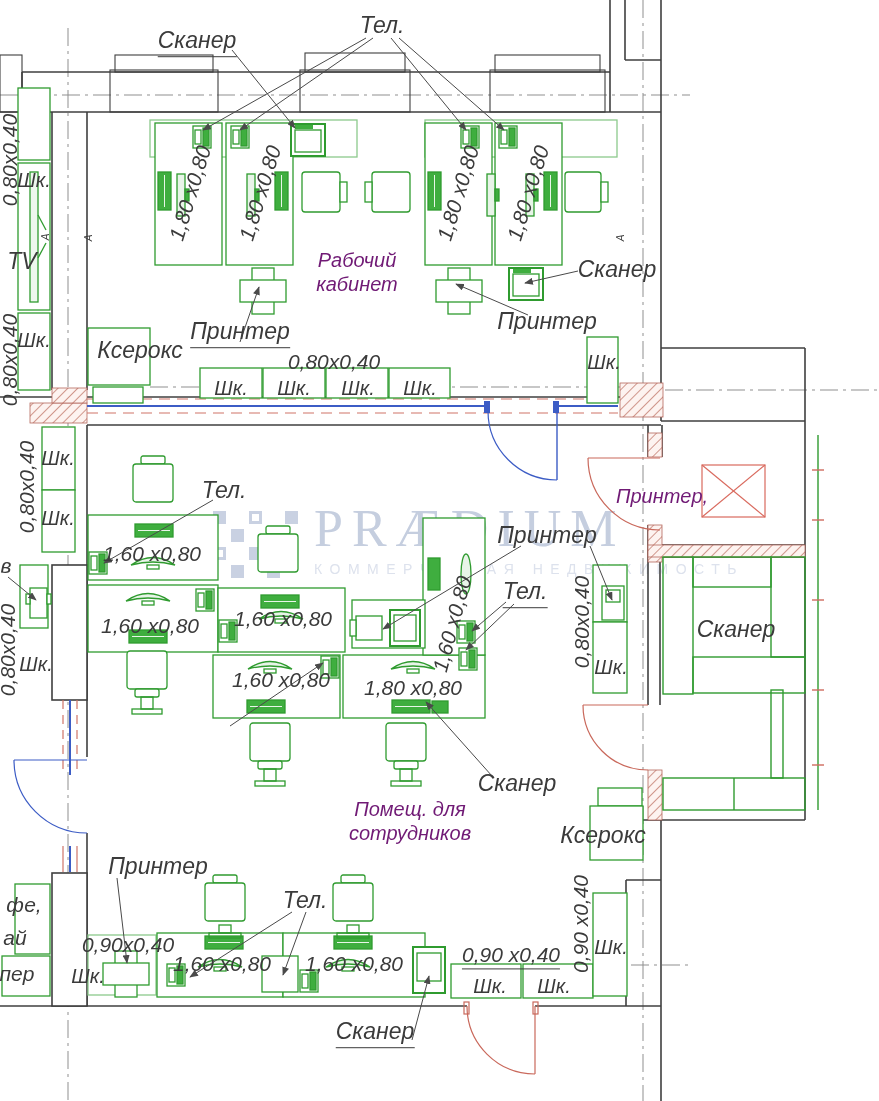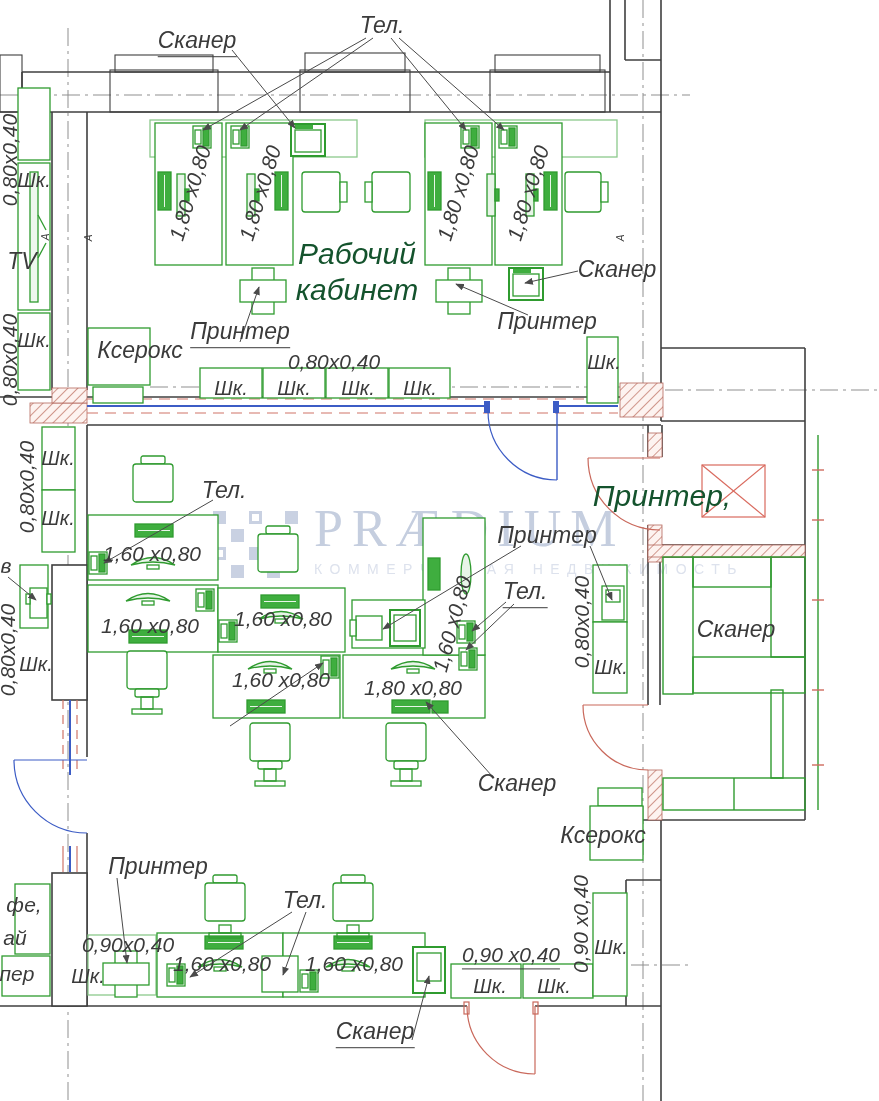--- a/index.html
+++ b/index.html
@@ -16,21 +16,21 @@
   .wm-grid i.e{background:transparent;}
   .wm-word{font-family:"Liberation Serif",serif;font-size:52px;line-height:1;
       color:#c5cedf;letter-spacing:9px;}
   .wm-tag{font-size:14px;letter-spacing:7.5px;color:#dde2ed;margin-top:6px;}
   
   svg#plan{z-index:2;}
   #labels{position:absolute;left:0;top:0;width:879px;height:1101px;z-index:3;
       pointer-events:none;}
   .lbl{position:absolute;font-style:italic;color:#3b3b3b;white-space:pre-line;
       text-align:center;line-height:1.2;}
-  .room{color:#14532d;font-size:30px;}
+  .room{color:#701a75;font-size:20px;}
   .equip{font-size:23px;}
   .dim{font-size:21px;}
   .cab{font-size:20px;}
   .frag{font-size:21px;}
   .marker{font-size:10px;}
   .ul{border-bottom:1.5px solid #3b3b3b;padding-bottom:1px;}
 </style>
 </head>
 <body>
 
@@ -473,20 +473,22 @@
     <div class="lbl dim" style="left: 452px; top: 624px; transform: translate(-50%, -50%) rotate(-75deg);">1,60 х0,80</div>
     <div class="lbl frag" style="left: 6px; top: 566px; transform: translate(-50%, -50%);">в</div>
     <div class="lbl dim" style="left: 8px; top: 650px; transform: translate(-50%, -50%) rotate(-90deg);">0,80х0,40</div>
     <div class="lbl cab" style="left: 36px; top: 664px; transform: translate(-50%, -50%);">Шк.</div>
     <div class="lbl room" style="left: 662px; top: 496px; transform: translate(-50%, -50%);">Принтер,</div>
     <div class="lbl equip" style="left: 547px; top: 536px; transform: translate(-50%, -50%);">Принтер</div>
     <div class="lbl equip ul" style="left: 525px; top: 593px; transform: translate(-50%, -50%);">Тел.</div>
     <div class="lbl dim" style="left: 582px; top: 622px; transform: translate(-50%, -50%) rotate(-90deg);">0,80х0,40</div>
     <div class="lbl cab" style="left: 611px; top: 667px; transform: translate(-50%, -50%);">Шк.</div>
     <div class="lbl equip" style="left: 736px; top: 630px; transform: translate(-50%, -50%);">Сканер</div>
+    <div class="lbl room" style="left: 410px; top: 821px; transform: translate(-50%, -50%);">Помещ. для
+сотрудников</div>
     <div class="lbl equip" style="left: 517px; top: 784px; transform: translate(-50%, -50%);">Сканер</div>
     <div class="lbl equip" style="left: 603px; top: 836px; transform: translate(-50%, -50%);">Ксерокс</div>
     <div class="lbl equip" style="left: 158px; top: 867px; transform: translate(-50%, -50%);">Принтер</div>
     <div class="lbl equip" style="left: 305px; top: 901px; transform: translate(-50%, -50%);">Тел.</div>
     <div class="lbl dim" style="left: 128px; top: 945px; transform: translate(-50%, -50%); text-align: right;">0,90х0,40</div>
     <div class="lbl cab" style="left: 88px; top: 976px; transform: translate(-50%, -50%);">Шк.</div>
     <div class="lbl dim" style="left: 222px; top: 964px; transform: translate(-50%, -50%);">1,60 х0,80</div>
     <div class="lbl dim" style="left: 354px; top: 964px; transform: translate(-50%, -50%);">1,60 х0,80</div>
     <div class="lbl equip ul" style="left: 375px; top: 1033px; transform: translate(-50%, -50%);">Сканер</div>
     <div class="lbl dim ul" style="left: 511px; top: 956px; transform: translate(-50%, -50%);">0,90 х0,40</div>

